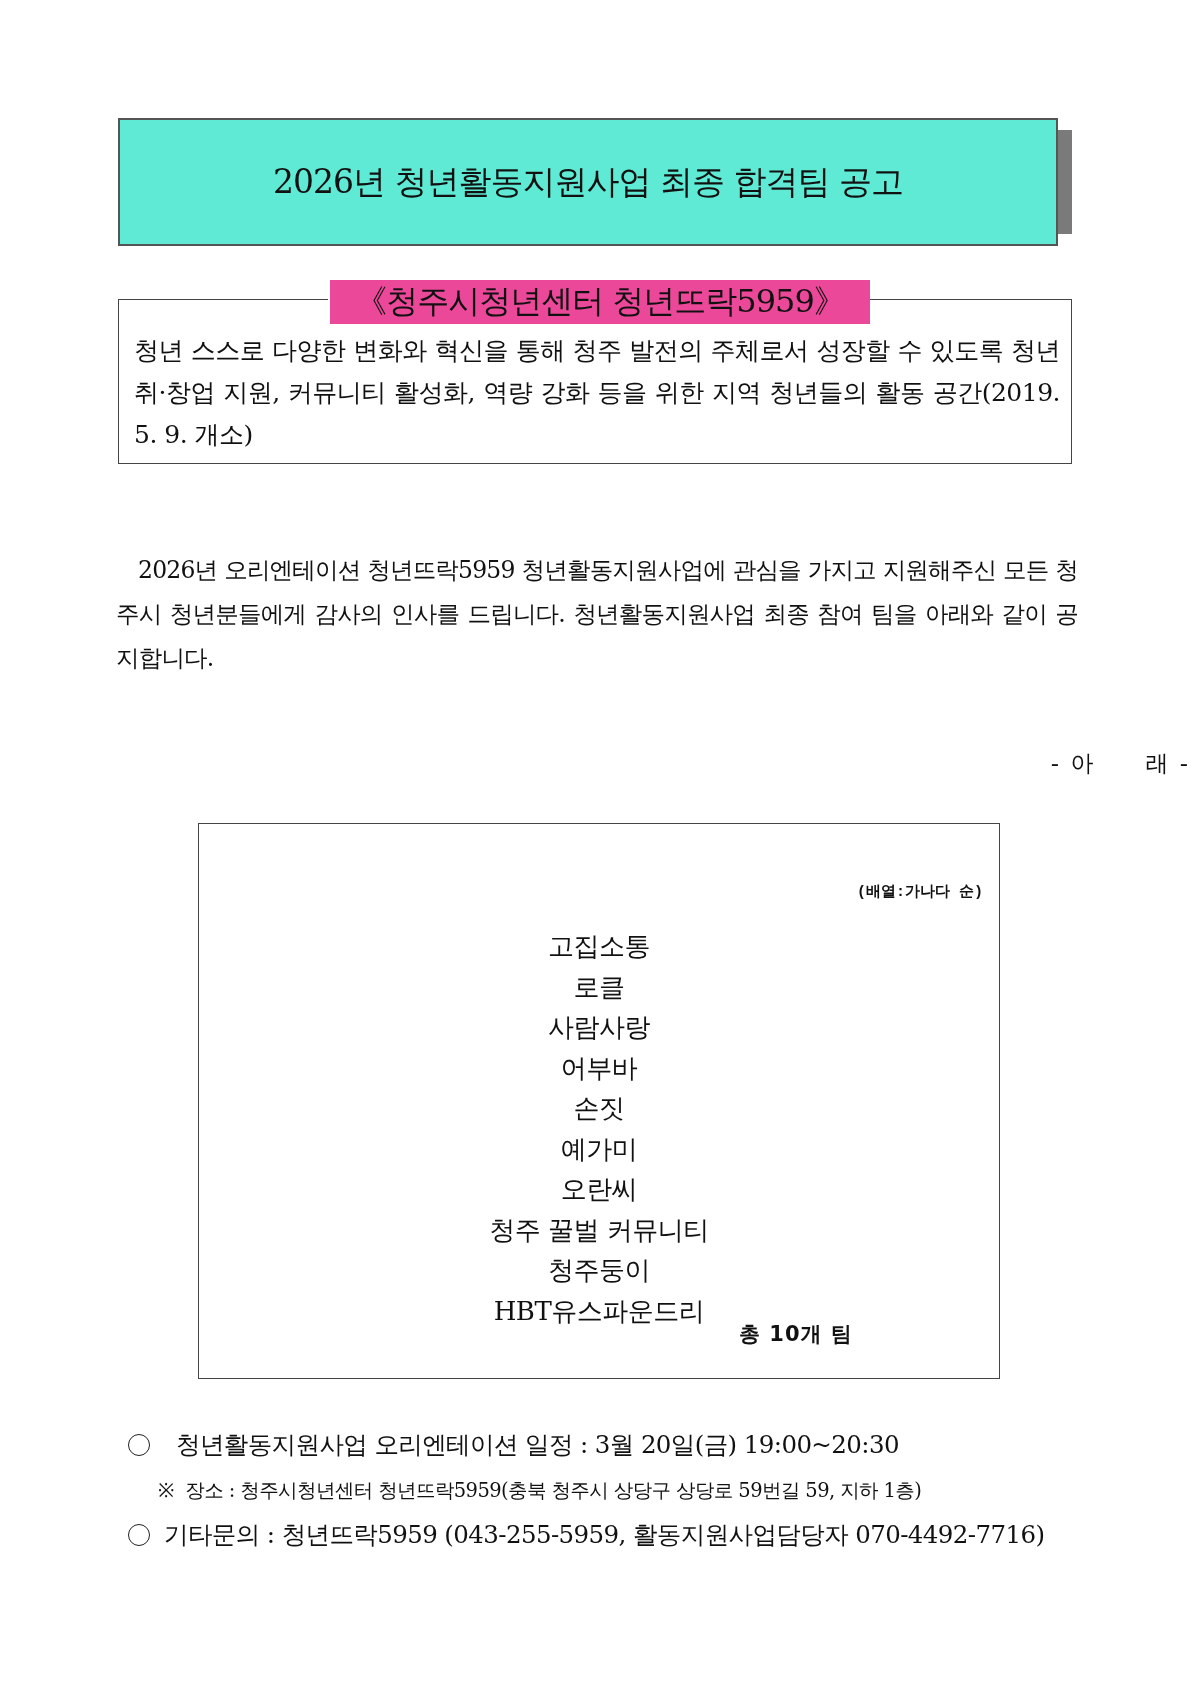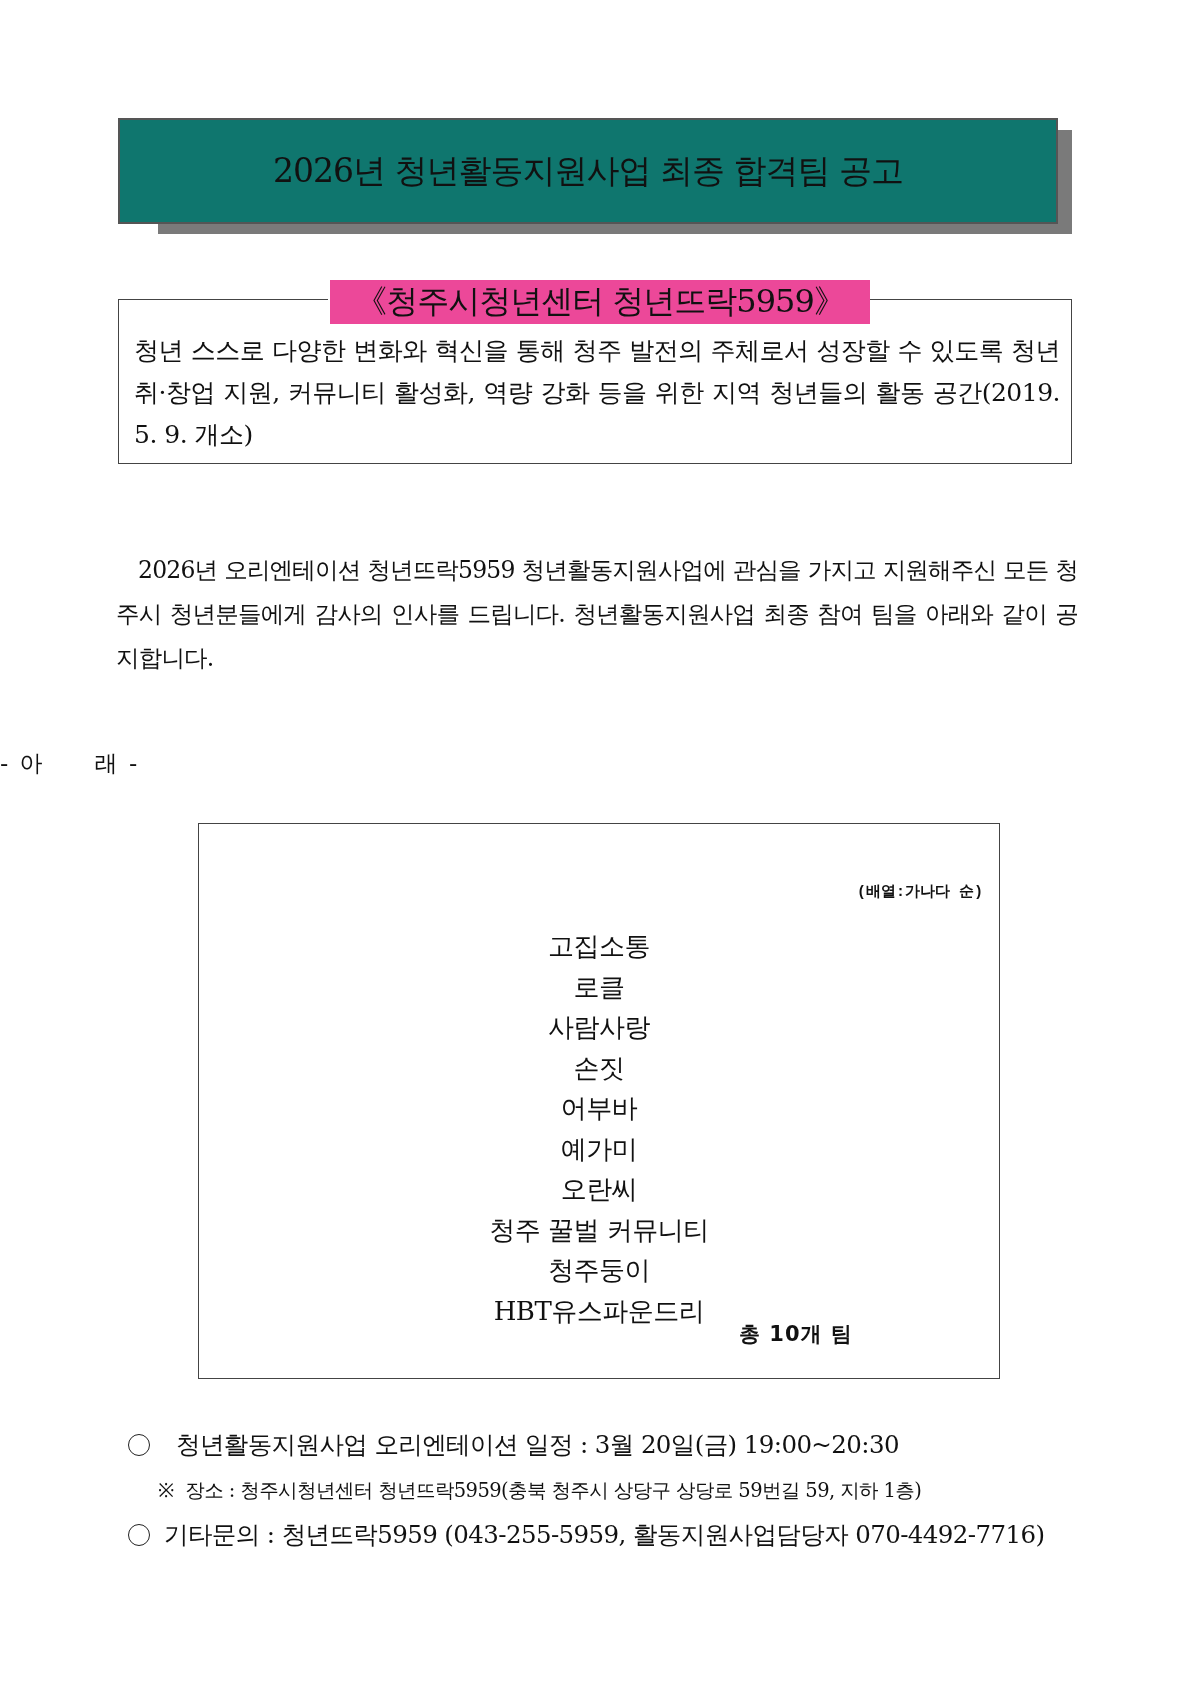--- a/index.html
+++ b/index.html
@@ -8,22 +8,22 @@
       font-family: "DejaVu Serif", "Liberation Serif", serif; color: #111;
     }
     .abs { position: absolute; }
 
     
     .title-shadow {
       left: 158px; top: 130px; width: 914px; height: 104px;
       background: #7a7a7a;
     }
     .title-box {
-      left: 118px; top: 118px; width: 940px; height: 106px;
-      background: #0f766e; border: 2px solid #555;
+      left: 118px; top: 118px; width: 940px; height: 128px;
+      background: #5eead4; border: 2px solid #555;
       display: flex; align-items: center; justify-content: center;
       box-sizing: border-box;
     }
     .title-text { font-size: 33px; letter-spacing: -1px; }
 
     
     .info-box {
       left: 118px; top: 299px; width: 954px; height: 165px;
       border: 1.5px solid #444; border-top: none; box-sizing: border-box;
     }
@@ -39,21 +39,21 @@
     }
 
     
     .intro {
       left: 116px; top: 548px; width: 962px;
       font-size: 23.5px; line-height: 44px; text-align: justify; letter-spacing: -0.8px;
       text-indent: 22px;
     }
 
     .below {
-      left: 0; top: 748px; width: 1190px; text-align: left; font-size: 23px;
+      left: 0; top: 748px; width: 1190px; text-align: right; font-size: 23px;
       letter-spacing: 2px; font-family: "DejaVu Sans", sans-serif;
     }
 
     
     .table {
       left: 198px; top: 823px; width: 802px; height: 556px;
       border: 1.5px solid #444; box-sizing: border-box;
     }
     .table-header {
       position: absolute; left: 0; top: 0; right: 0; height: 50px;
@@ -110,22 +110,22 @@
 <div class="abs intro">2026년 오리엔테이션 청년뜨락5959 청년활동지원사업에 관심을 가지고 지원해주신 모든 청주시 청년분들에게 감사의 인사를 드립니다. 청년활동지원사업 최종 참여 팀을 아래와 같이 공지합니다.</div>
 
 <div class="abs below">- 아　　래 -</div>
 
 <div class="abs table">
   <div class="table-note">(배열:가나다 순)</div>
   <ul class="team-list">
     <li>고집소통</li>
     <li>로클</li>
     <li>사람사랑</li>
+    <li>어부바</li>
     <li>손짓</li>
-    <li>어부바</li>
     <li>예가미</li>
     <li>오란씨</li>
     <li>청주 꿀벌 커뮤니티</li>
     <li>청주둥이</li>
     <li>HBT유스파운드리</li>
   </ul>
   <div class="total">총 10개 팀</div>
 </div>
 
 <div class="abs note-line" style="top:1428px;gap:12px;">

